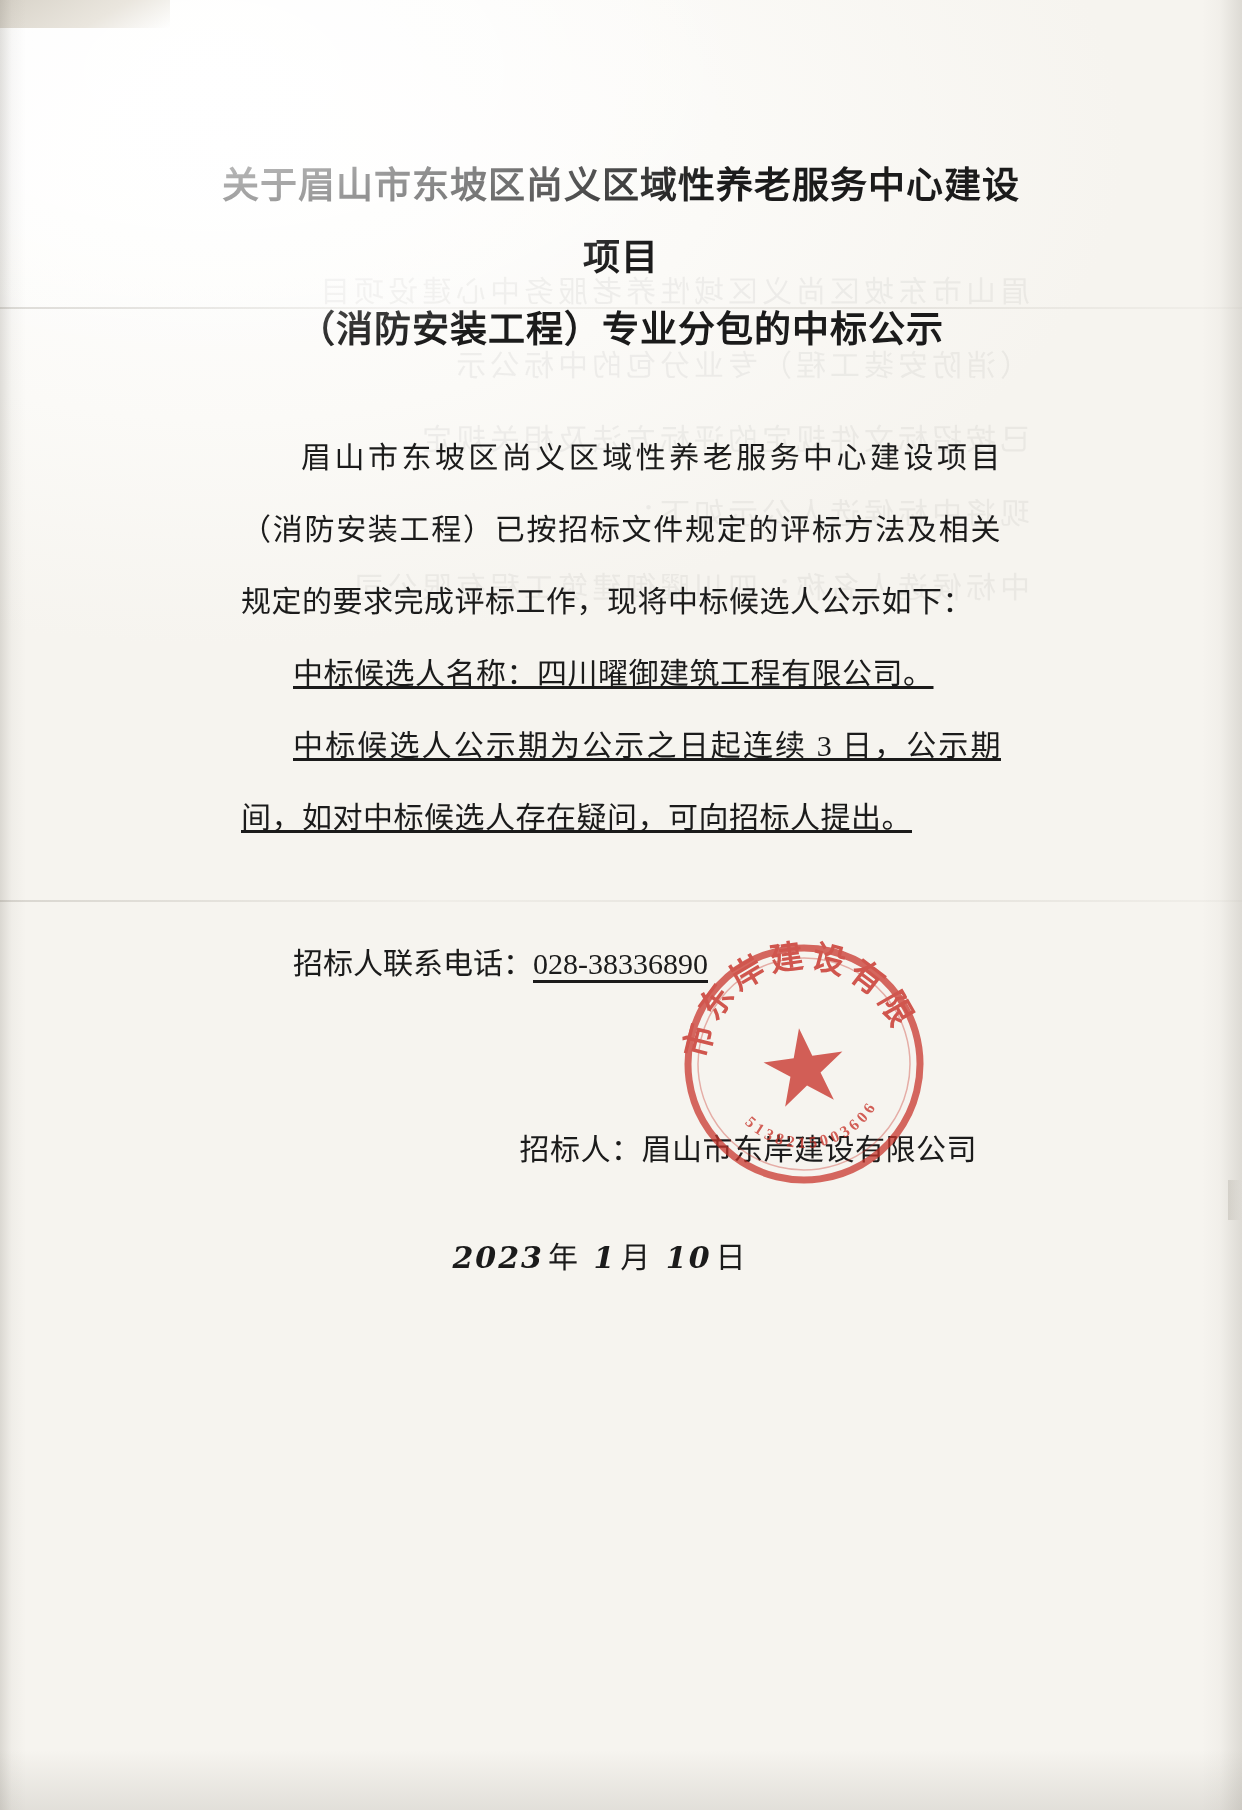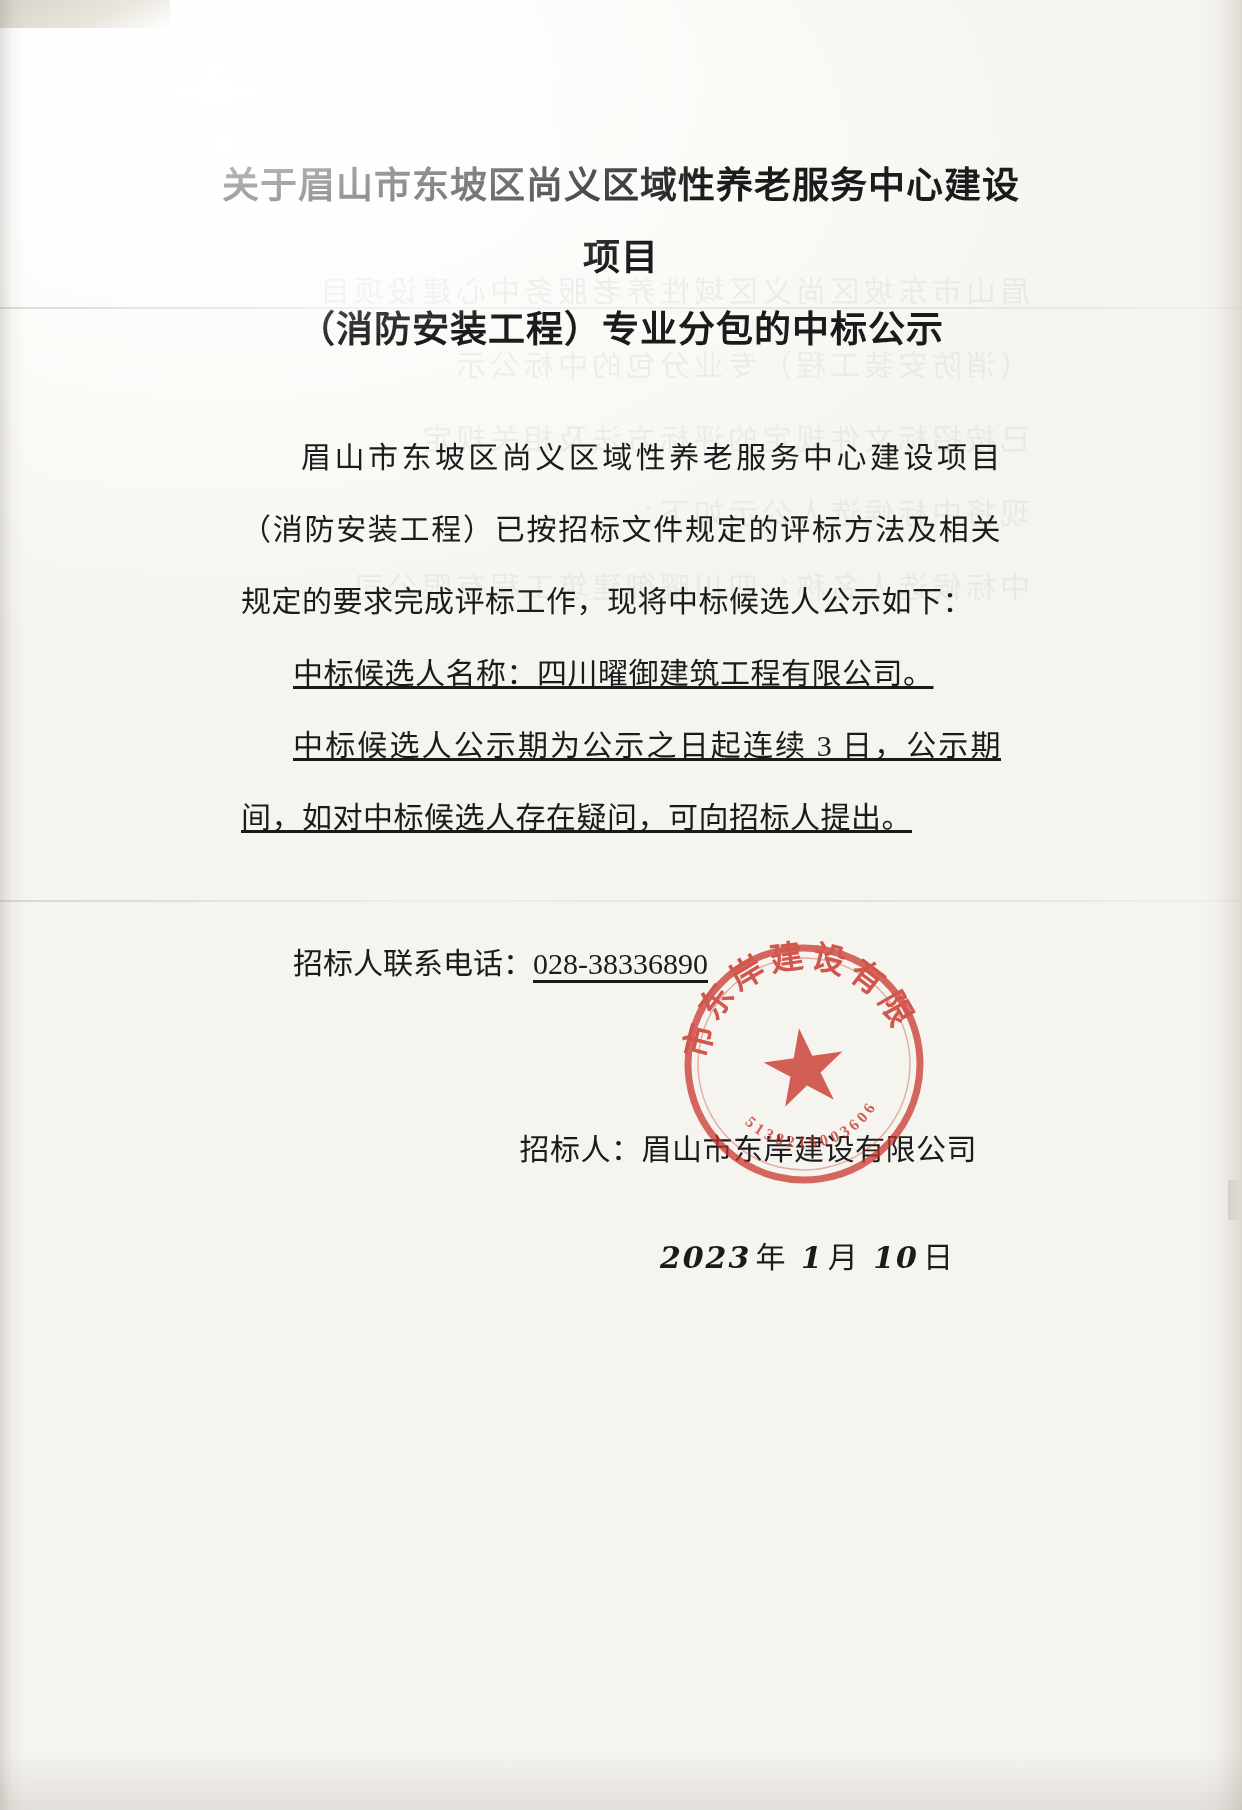--- a/index.html
+++ b/index.html
@@ -140,20 +140,21 @@
     line-height: 64px;
     padding-right: 24px;
     letter-spacing: 0.5px;
   }
   .date-line {
     font-size: 30px;
     line-height: 64px;
     padding-right: 46px;
     margin-top: 44px;
     letter-spacing: 2px;
+    text-align: center;
   }
   .handwrite {
     font-family: "DejaVu Serif", serif;
     font-style: italic;
     font-weight: 700;
     padding: 0 4px;
   }
 
   
   .seal {

